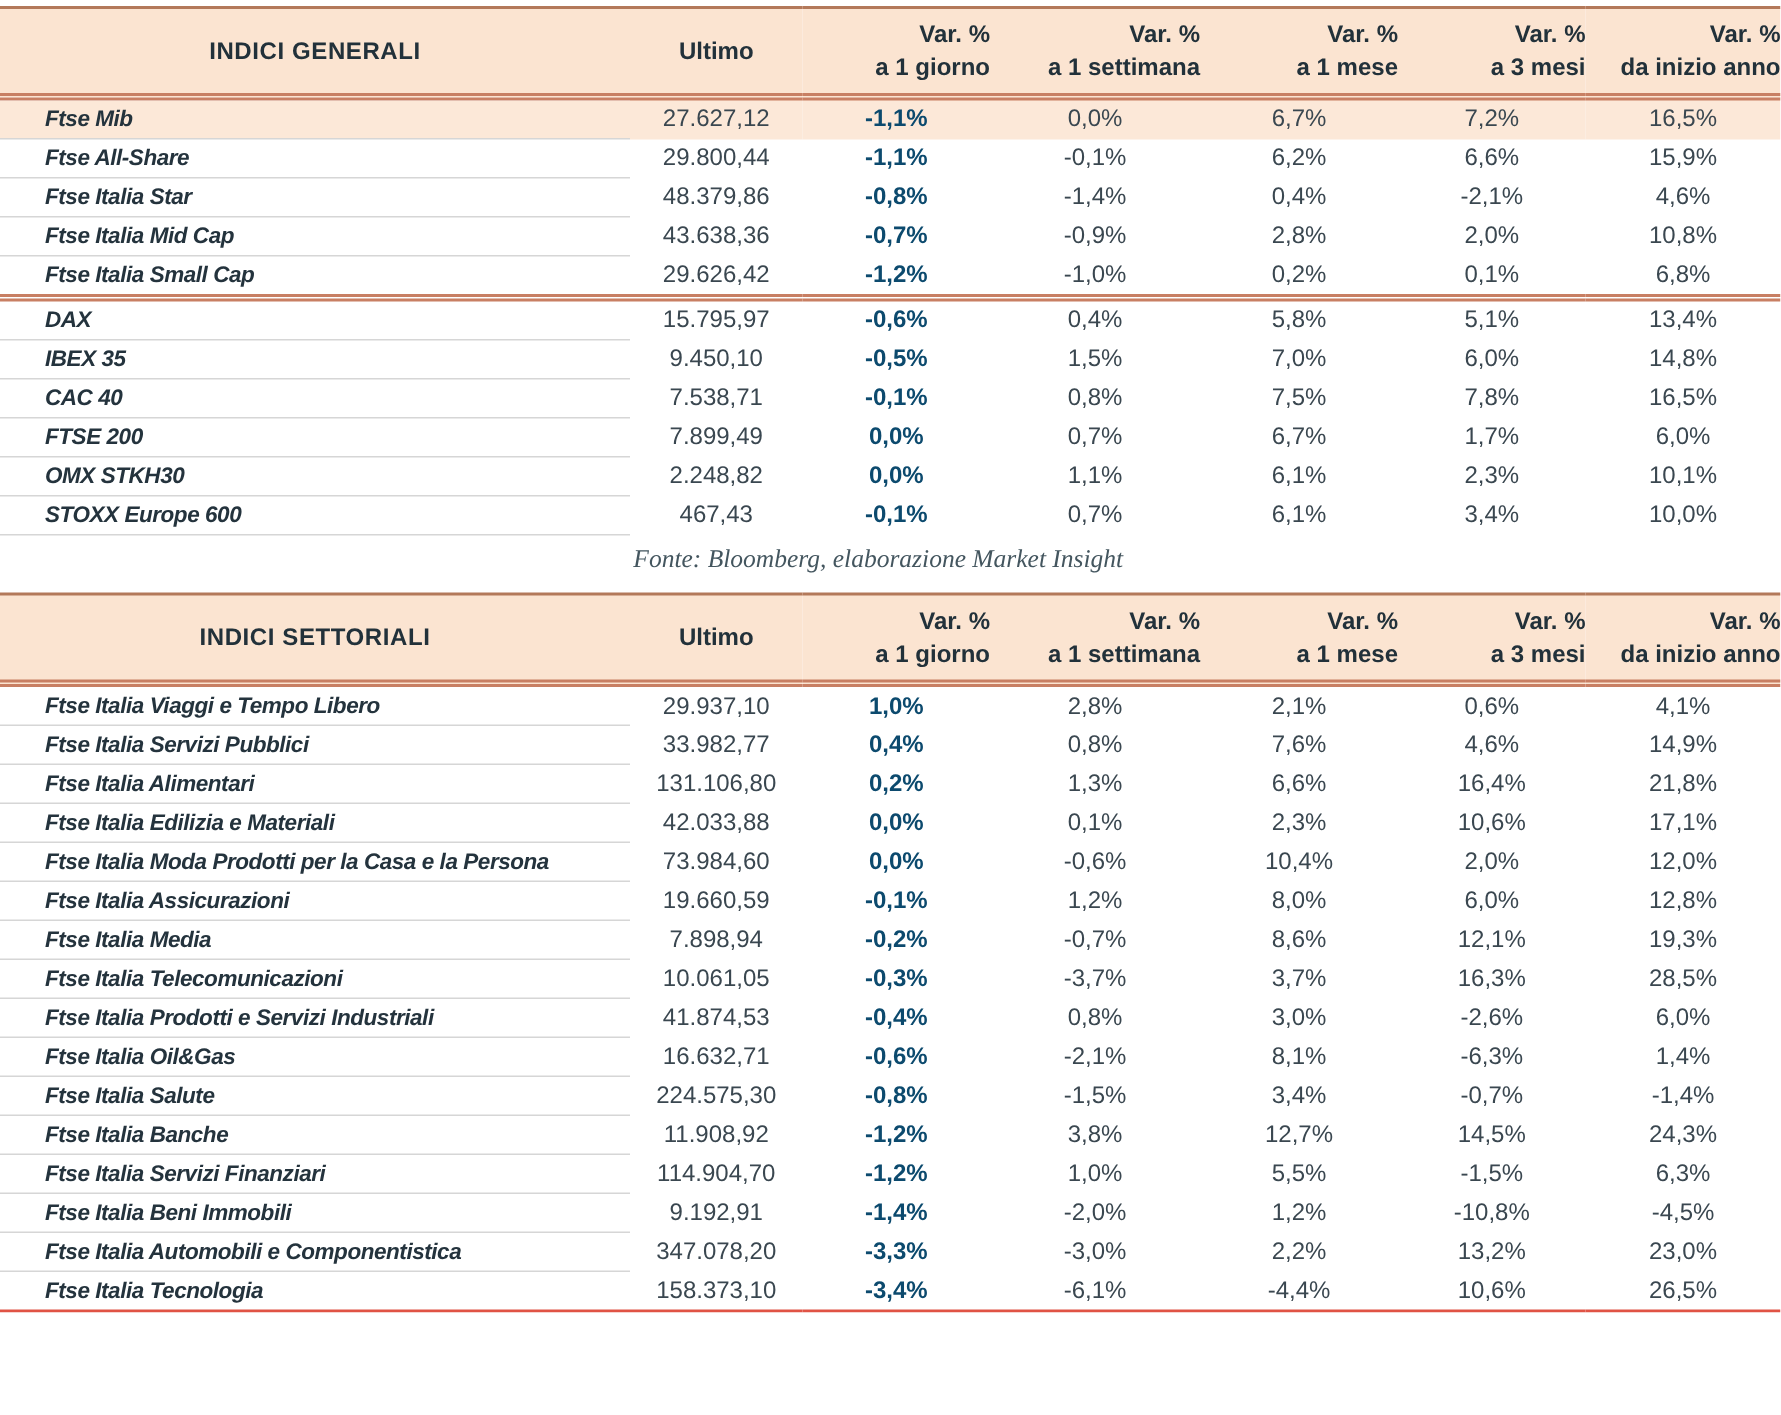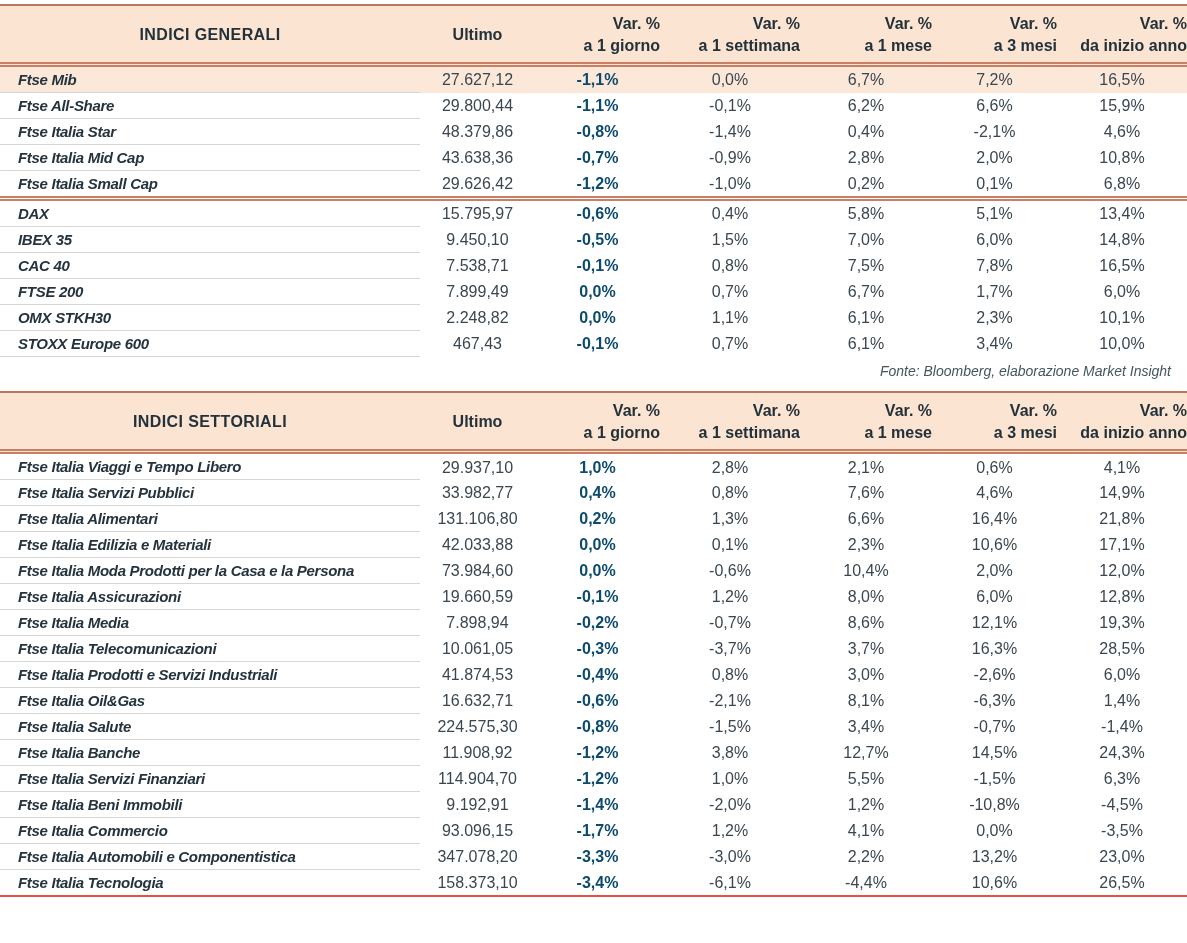--- a/index.html
+++ b/index.html
@@ -41,41 +41,42 @@
     height: 25px;
     line-height: 25px;
     padding: 0;
     font-size: 16px;
     text-align: center;
     color: #3a4750;
     white-space: nowrap;
   }
   table.mi td.c-name {
     text-align: left;
-    padding-left: 18px;
+    padding-left: 30px;
     font-weight: bold;
     font-style: italic;
     font-size: 15px;
     letter-spacing: -0.3px;
     color: #24333d;
     border-bottom: 1px solid #d6d6d6;
     overflow: hidden;
   }
   table.mi td.c-d1 { font-weight: bold; color: #0c4a6e; }
   tr.hl td { background: #fce8d8; }
   tr.group-start td { border-top: 5px double #c87f63; }
   tr.group-end td.c-name { border-bottom: 0 none; }
   tr.table-end td { border-bottom: 2px solid #e05345 !important; }
 
   .fonte {
-    text-align: right;
+    text-align: center;
     font-style: italic;
-    font-size: 14px;
+    font-size: 17px;
     color: #44565f;
     padding: 6px 16px 12px 0;
+    font-family: Liberation Serif, serif;
   }
 </style>
 </head>
 <body>
 
 <div class="page">
 
   <section>
     <table class="mi">
       <colgroup>
@@ -376,29 +377,20 @@
           <tr>
             <td class="c-name">Ftse Italia Beni Immobili</td>
             <td class="c-ultimo">9.192,91</td>
             <td class="c-d1">-1,4%</td>
             <td class="c-w1">-2,0%</td>
             <td class="c-m1">1,2%</td>
             <td class="c-m3">-10,8%</td>
             <td class="c-ytd">-4,5%</td>
           </tr>
           <tr>
-            <td class="c-name">Ftse Italia Commercio</td>
-            <td class="c-ultimo">93.096,15</td>
-            <td class="c-d1">-1,7%</td>
-            <td class="c-w1">1,2%</td>
-            <td class="c-m1">4,1%</td>
-            <td class="c-m3">0,0%</td>
-            <td class="c-ytd">-3,5%</td>
-          </tr>
-          <tr>
             <td class="c-name">Ftse Italia Automobili e Componentistica</td>
             <td class="c-ultimo">347.078,20</td>
             <td class="c-d1">-3,3%</td>
             <td class="c-w1">-3,0%</td>
             <td class="c-m1">2,2%</td>
             <td class="c-m3">13,2%</td>
             <td class="c-ytd">23,0%</td>
           </tr>
           <tr class="group-end table-end">
             <td class="c-name">Ftse Italia Tecnologia</td>

